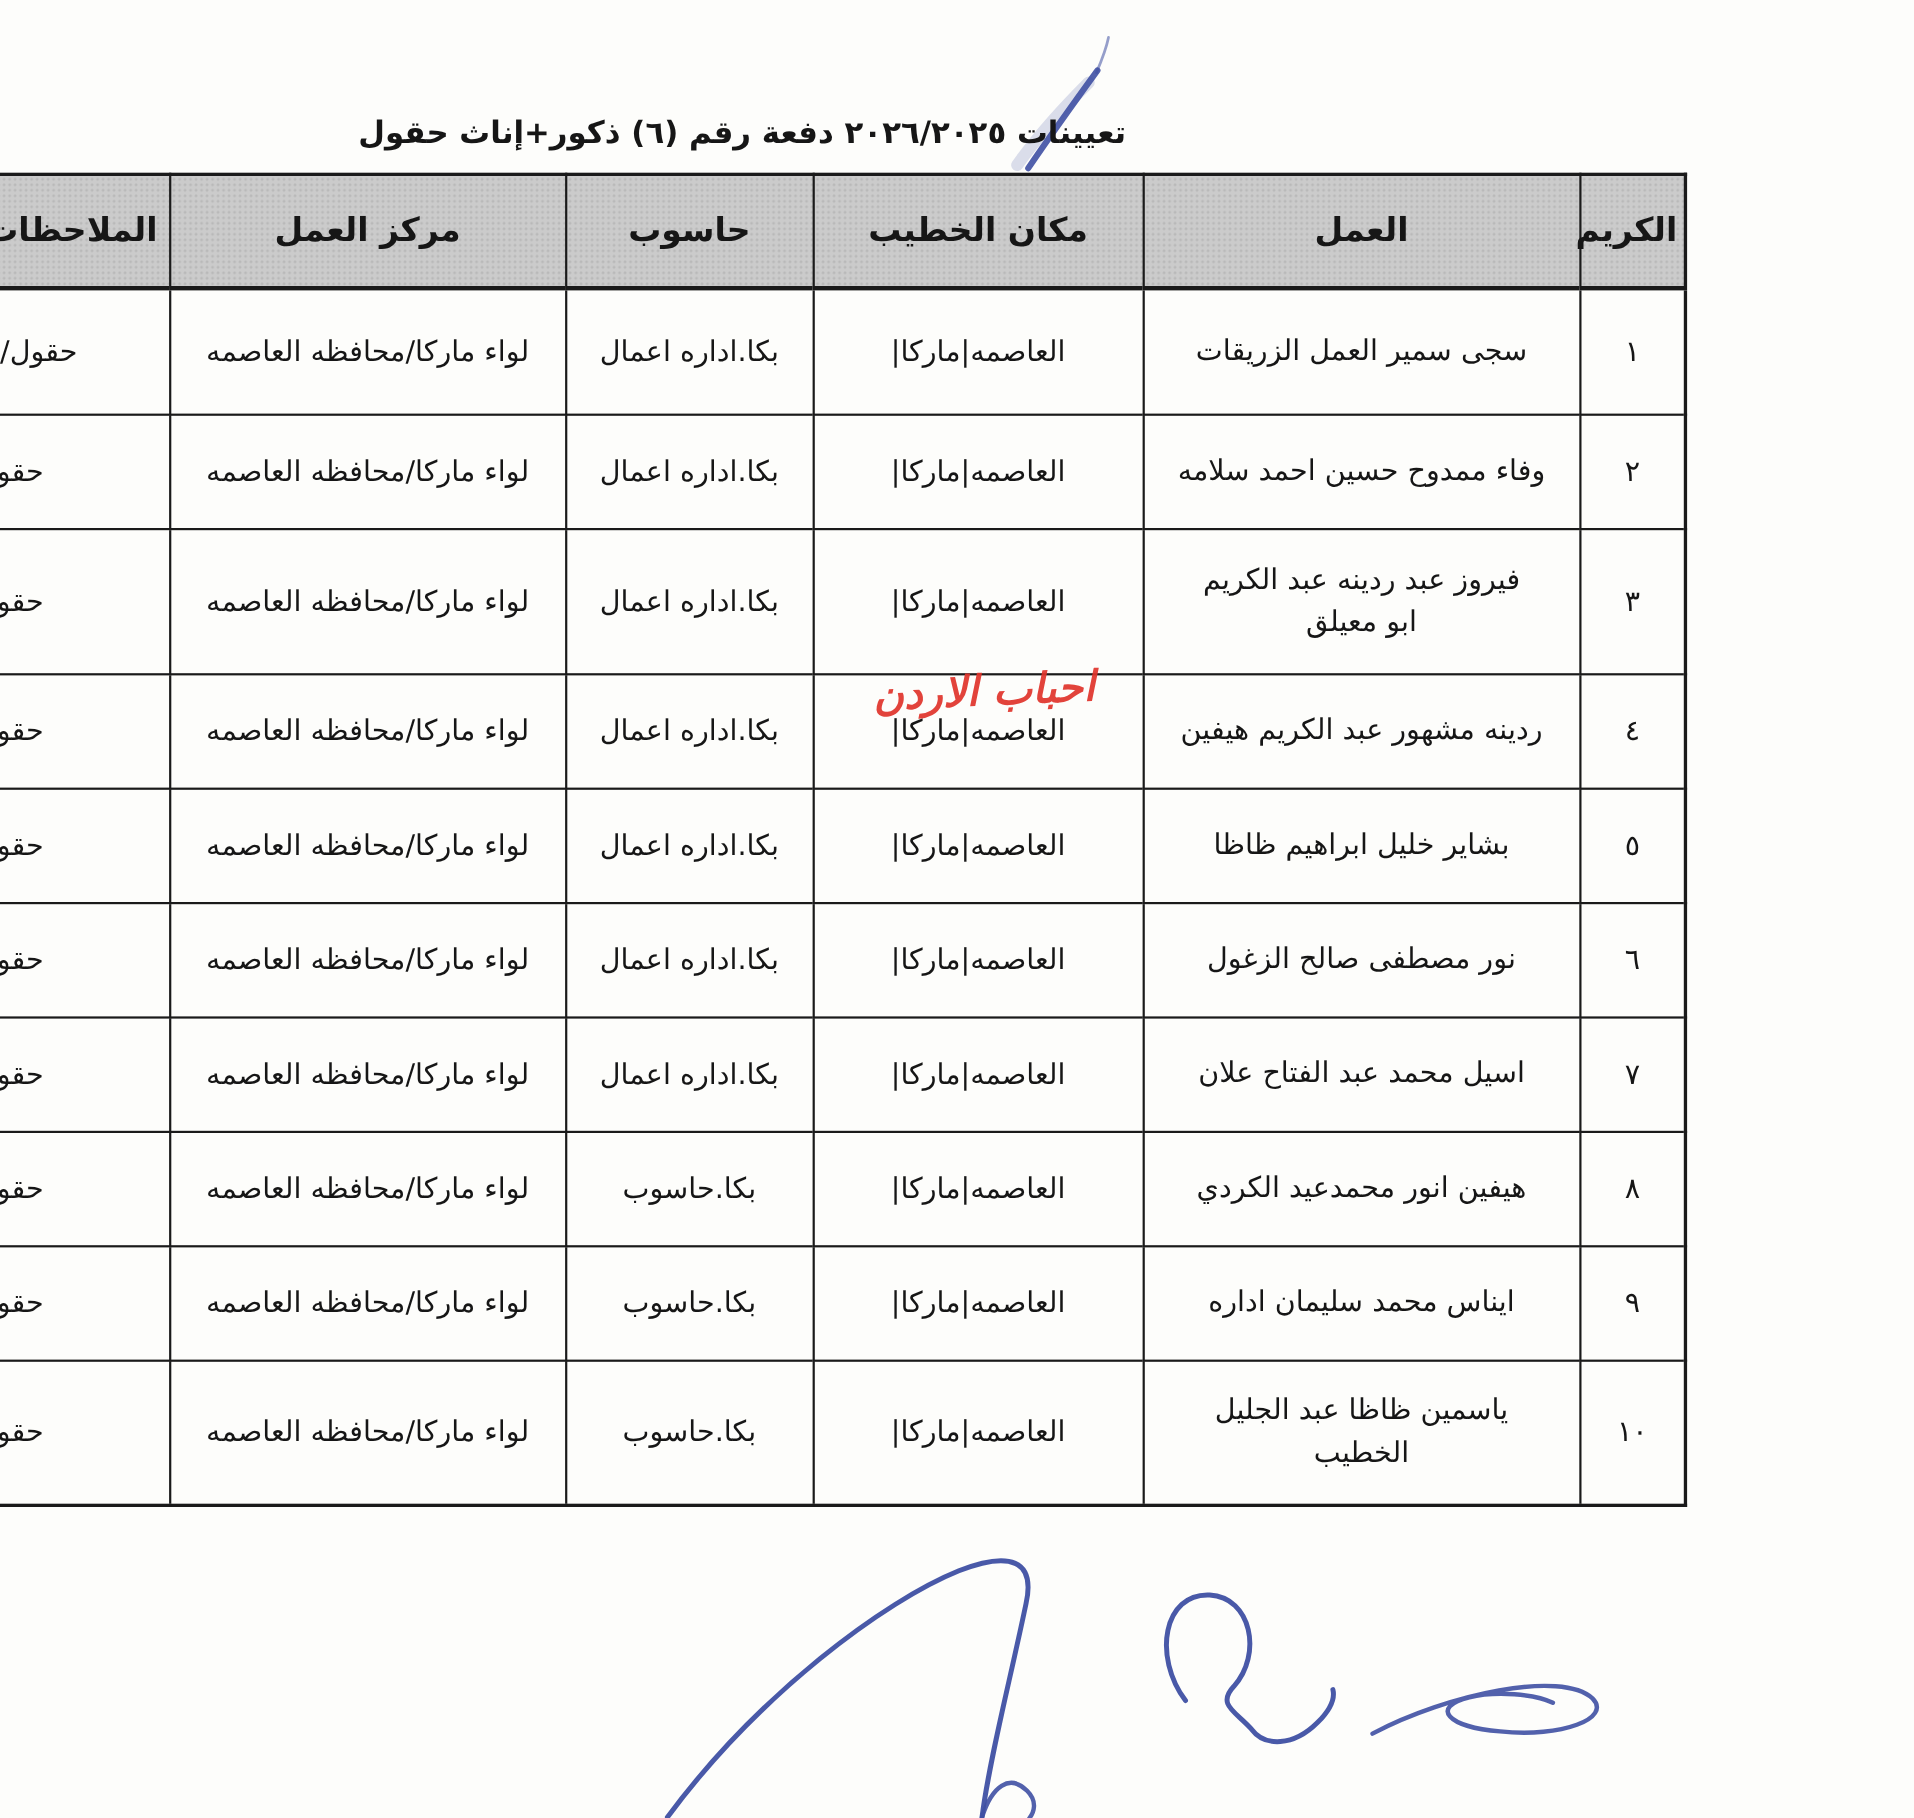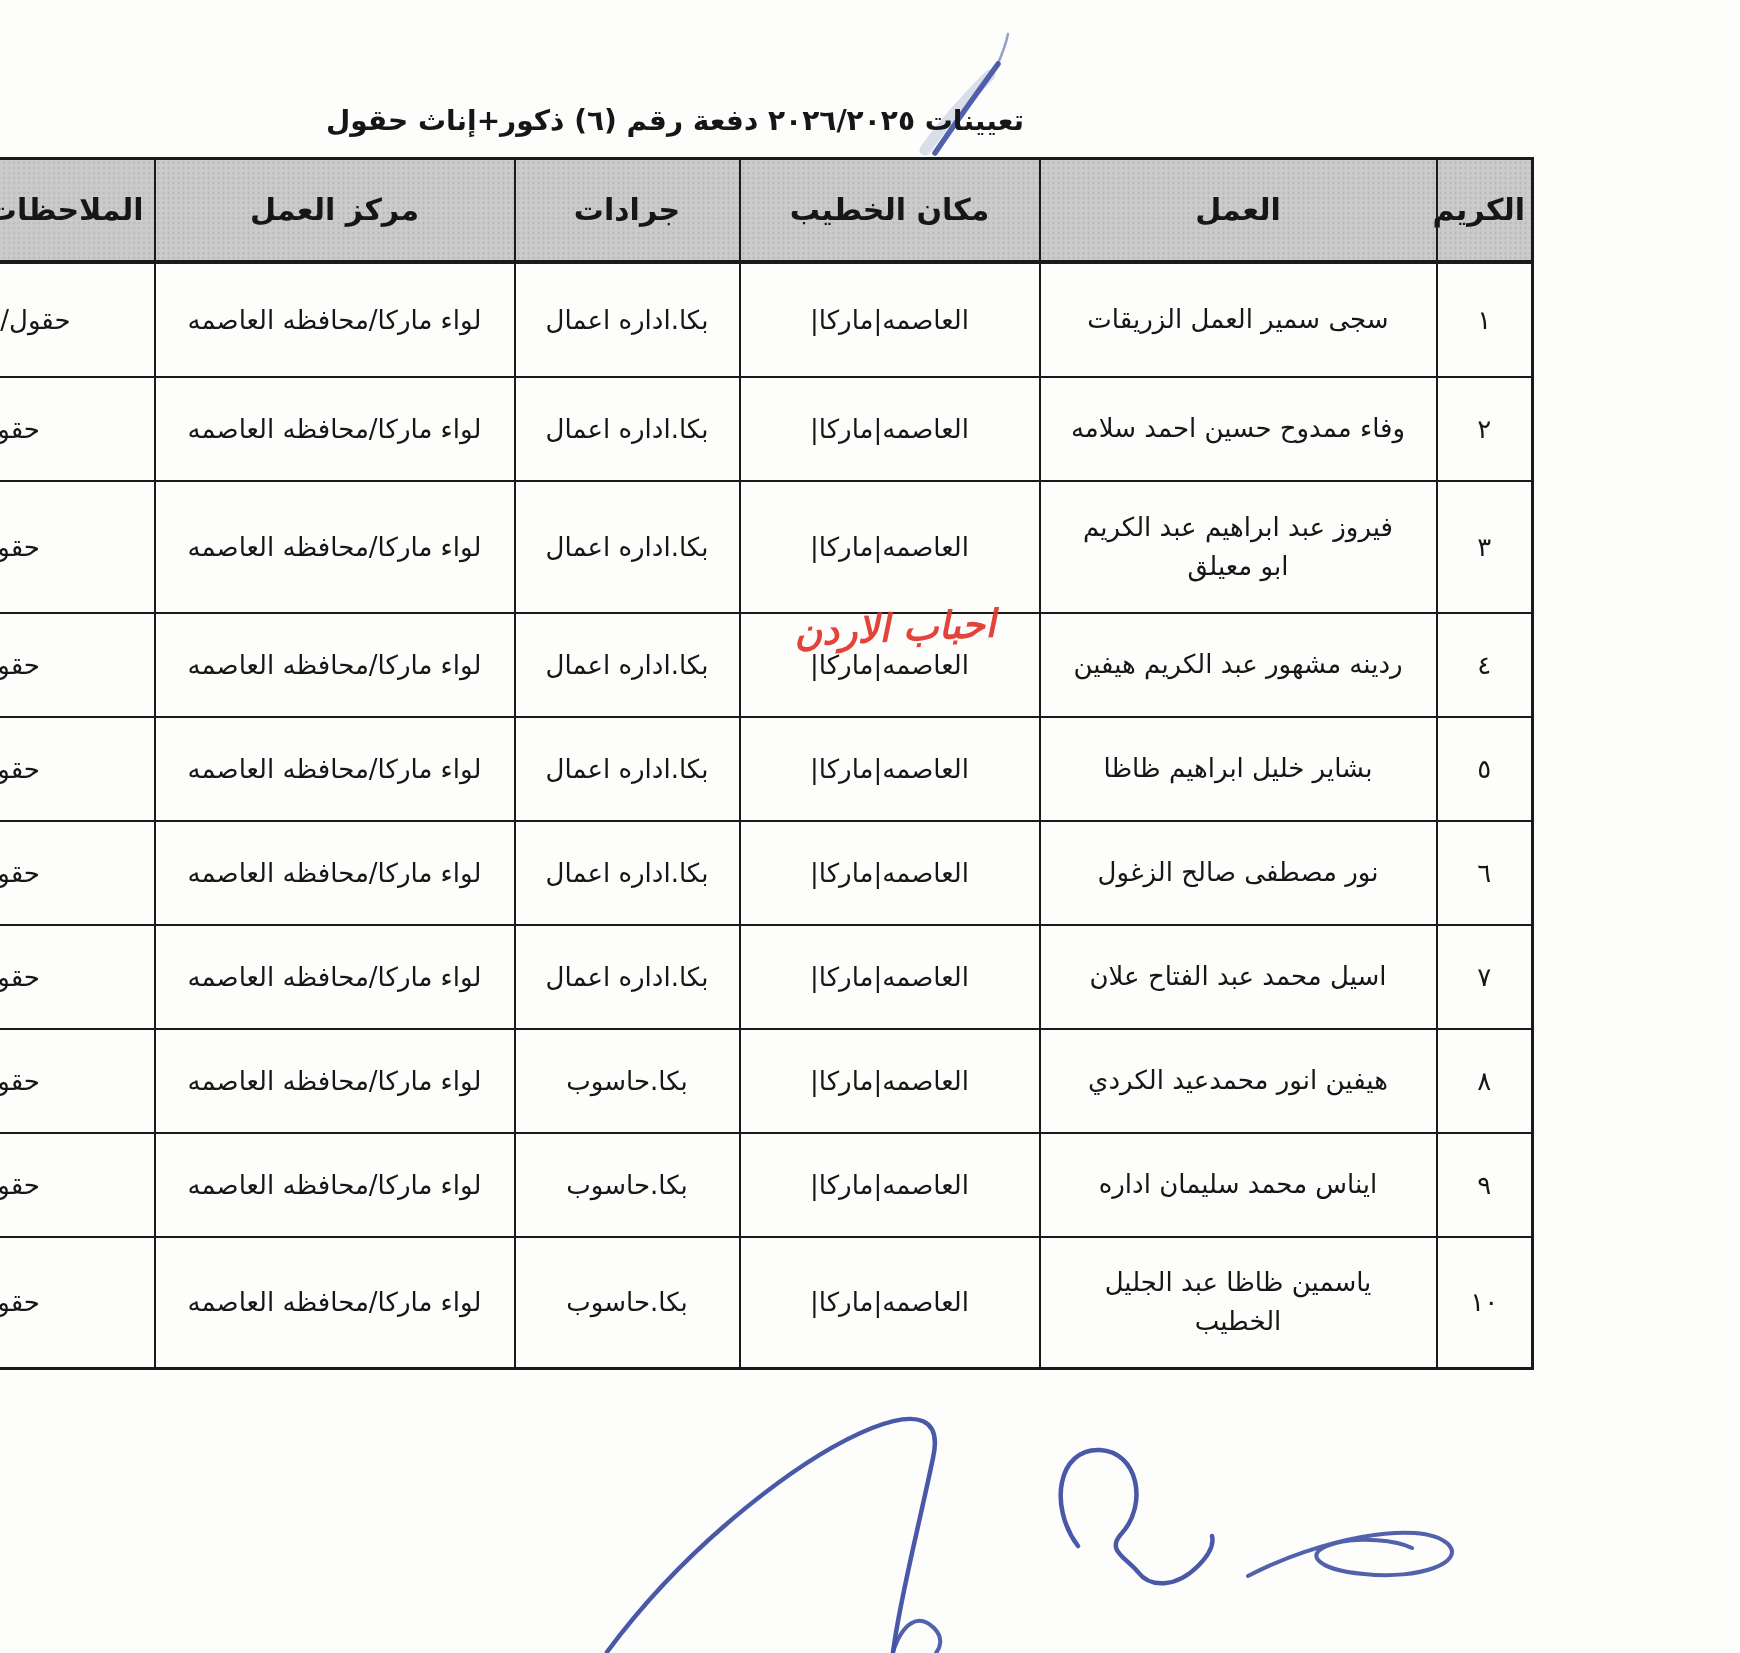--- a/index.html
+++ b/index.html
@@ -101,21 +101,21 @@
       <col style="width:300px">
       <col style="width:225px">
       <col style="width:360px">
       <col style="width:300px">
     </colgroup>
     <thead>
       <tr>
         <th class="c-num">الكريم</th>
         <th class="c-name">العمل</th>
         <th>مكان الخطيب</th>
-        <th>جرادات</th>
+        <th>حاسوب</th>
         <th>مركز العمل</th>
         <th class="c-not">الملاحظات</th>
       </tr>
     </thead>
     <tbody>
       <tr class="row-first">
         <td class="c-num">١</td>
         <td class="c-name">سجى سمير العمل الزريقات</td>
         <td class="c-res">العاصمه|ماركا|</td>
         <td class="c-maj">بكا.اداره اعمال</td>
@@ -125,21 +125,21 @@
       <tr>
         <td class="c-num">٢</td>
         <td class="c-name">وفاء ممدوح حسين احمد سلامه</td>
         <td class="c-res">العاصمه|ماركا|</td>
         <td class="c-maj">بكا.اداره اعمال</td>
         <td class="c-cen">لواء ماركا/محافظه العاصمه</td>
         <td class="c-not">حقول/</td>
       </tr>
       <tr class="tall">
         <td class="c-num">٣</td>
-        <td class="c-name">فيروز عبد ابراهيم عبد الكريم
+        <td class="c-name">فيروز عبد ردينه عبد الكريم
 ابو معيلق</td>
         <td class="c-res">العاصمه|ماركا|</td>
         <td class="c-maj">بكا.اداره اعمال</td>
         <td class="c-cen">لواء ماركا/محافظه العاصمه</td>
         <td class="c-not">حقول/</td>
       </tr>
       <tr>
         <td class="c-num">٤</td>
         <td class="c-name">ردينه مشهور عبد الكريم هيفين</td>
         <td class="c-res">العاصمه|ماركا|</td>

